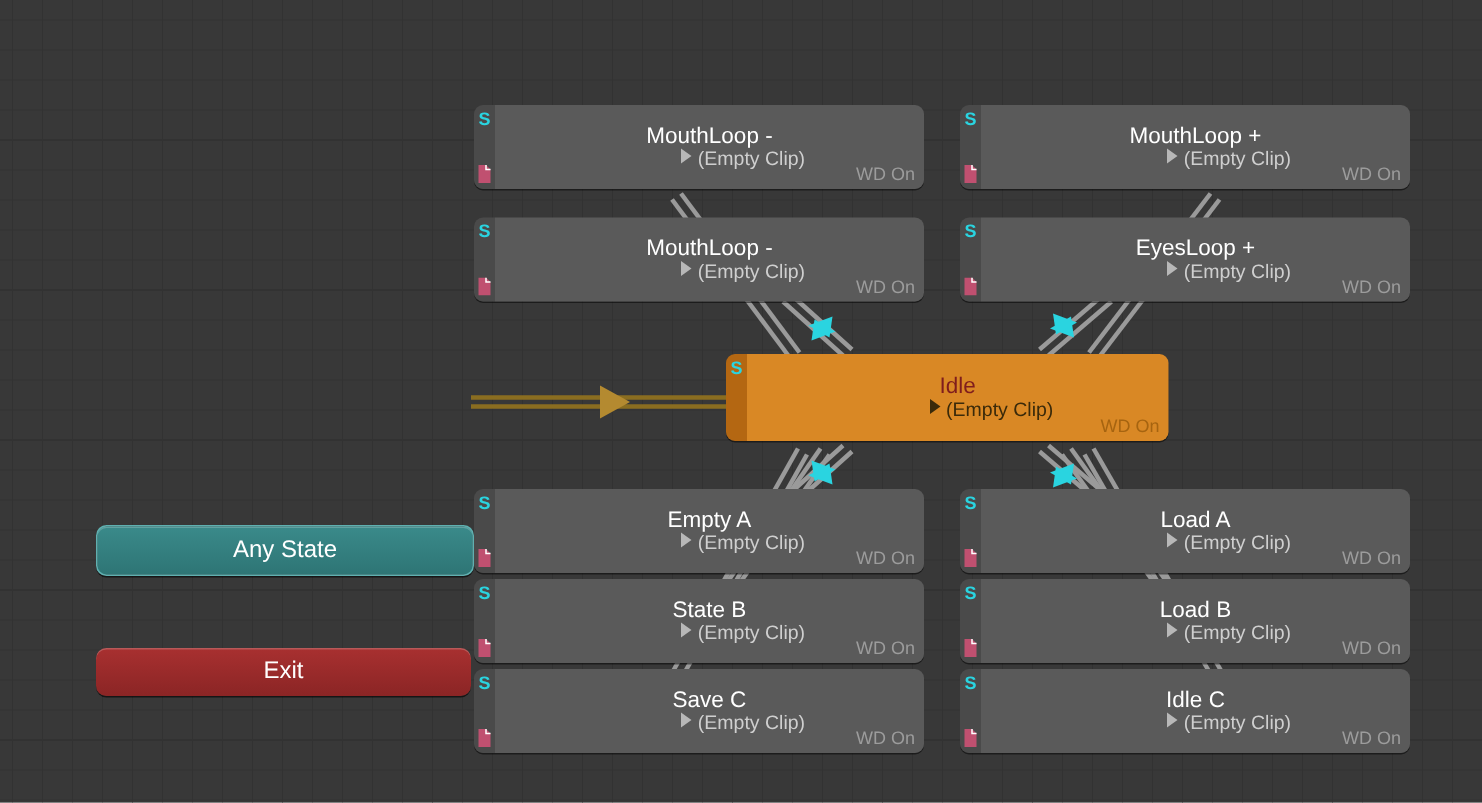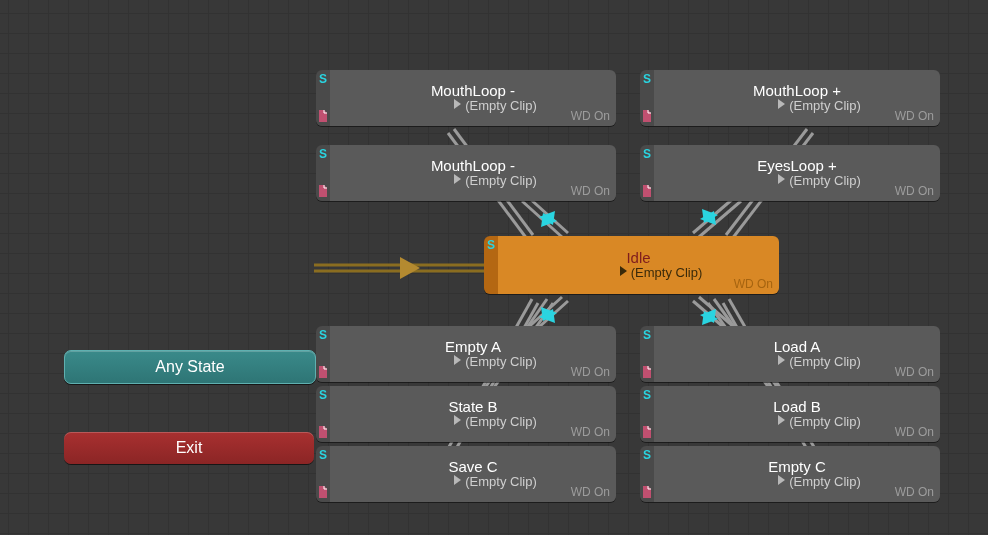--- a/index.html
+++ b/index.html
@@ -271,21 +271,21 @@
   </div>
   <div class="state" style="left:640px;top:446px;width:300px;height:56px">
     <div class="bar">
         <span class="s">S</span>
         <svg class="doc" viewBox="0 0 10 12">
           <path d="M1 0h5l3 3v9H1z" fill="#c05070"></path>
           <path d="M6 0v3h3" fill="none" stroke="#fff" stroke-width="1"></path>
         </svg>
       </div>
     <div class="body">
-        <div class="title">Empty C</div>
+        <div class="title">Idle C</div>
         <div class="sub">
           <span class="play"></span>
           <span>(Empty Clip)</span>
         </div>
       </div>
     <div class="wd">WD On</div>
   </div>
 
 </div>
 

